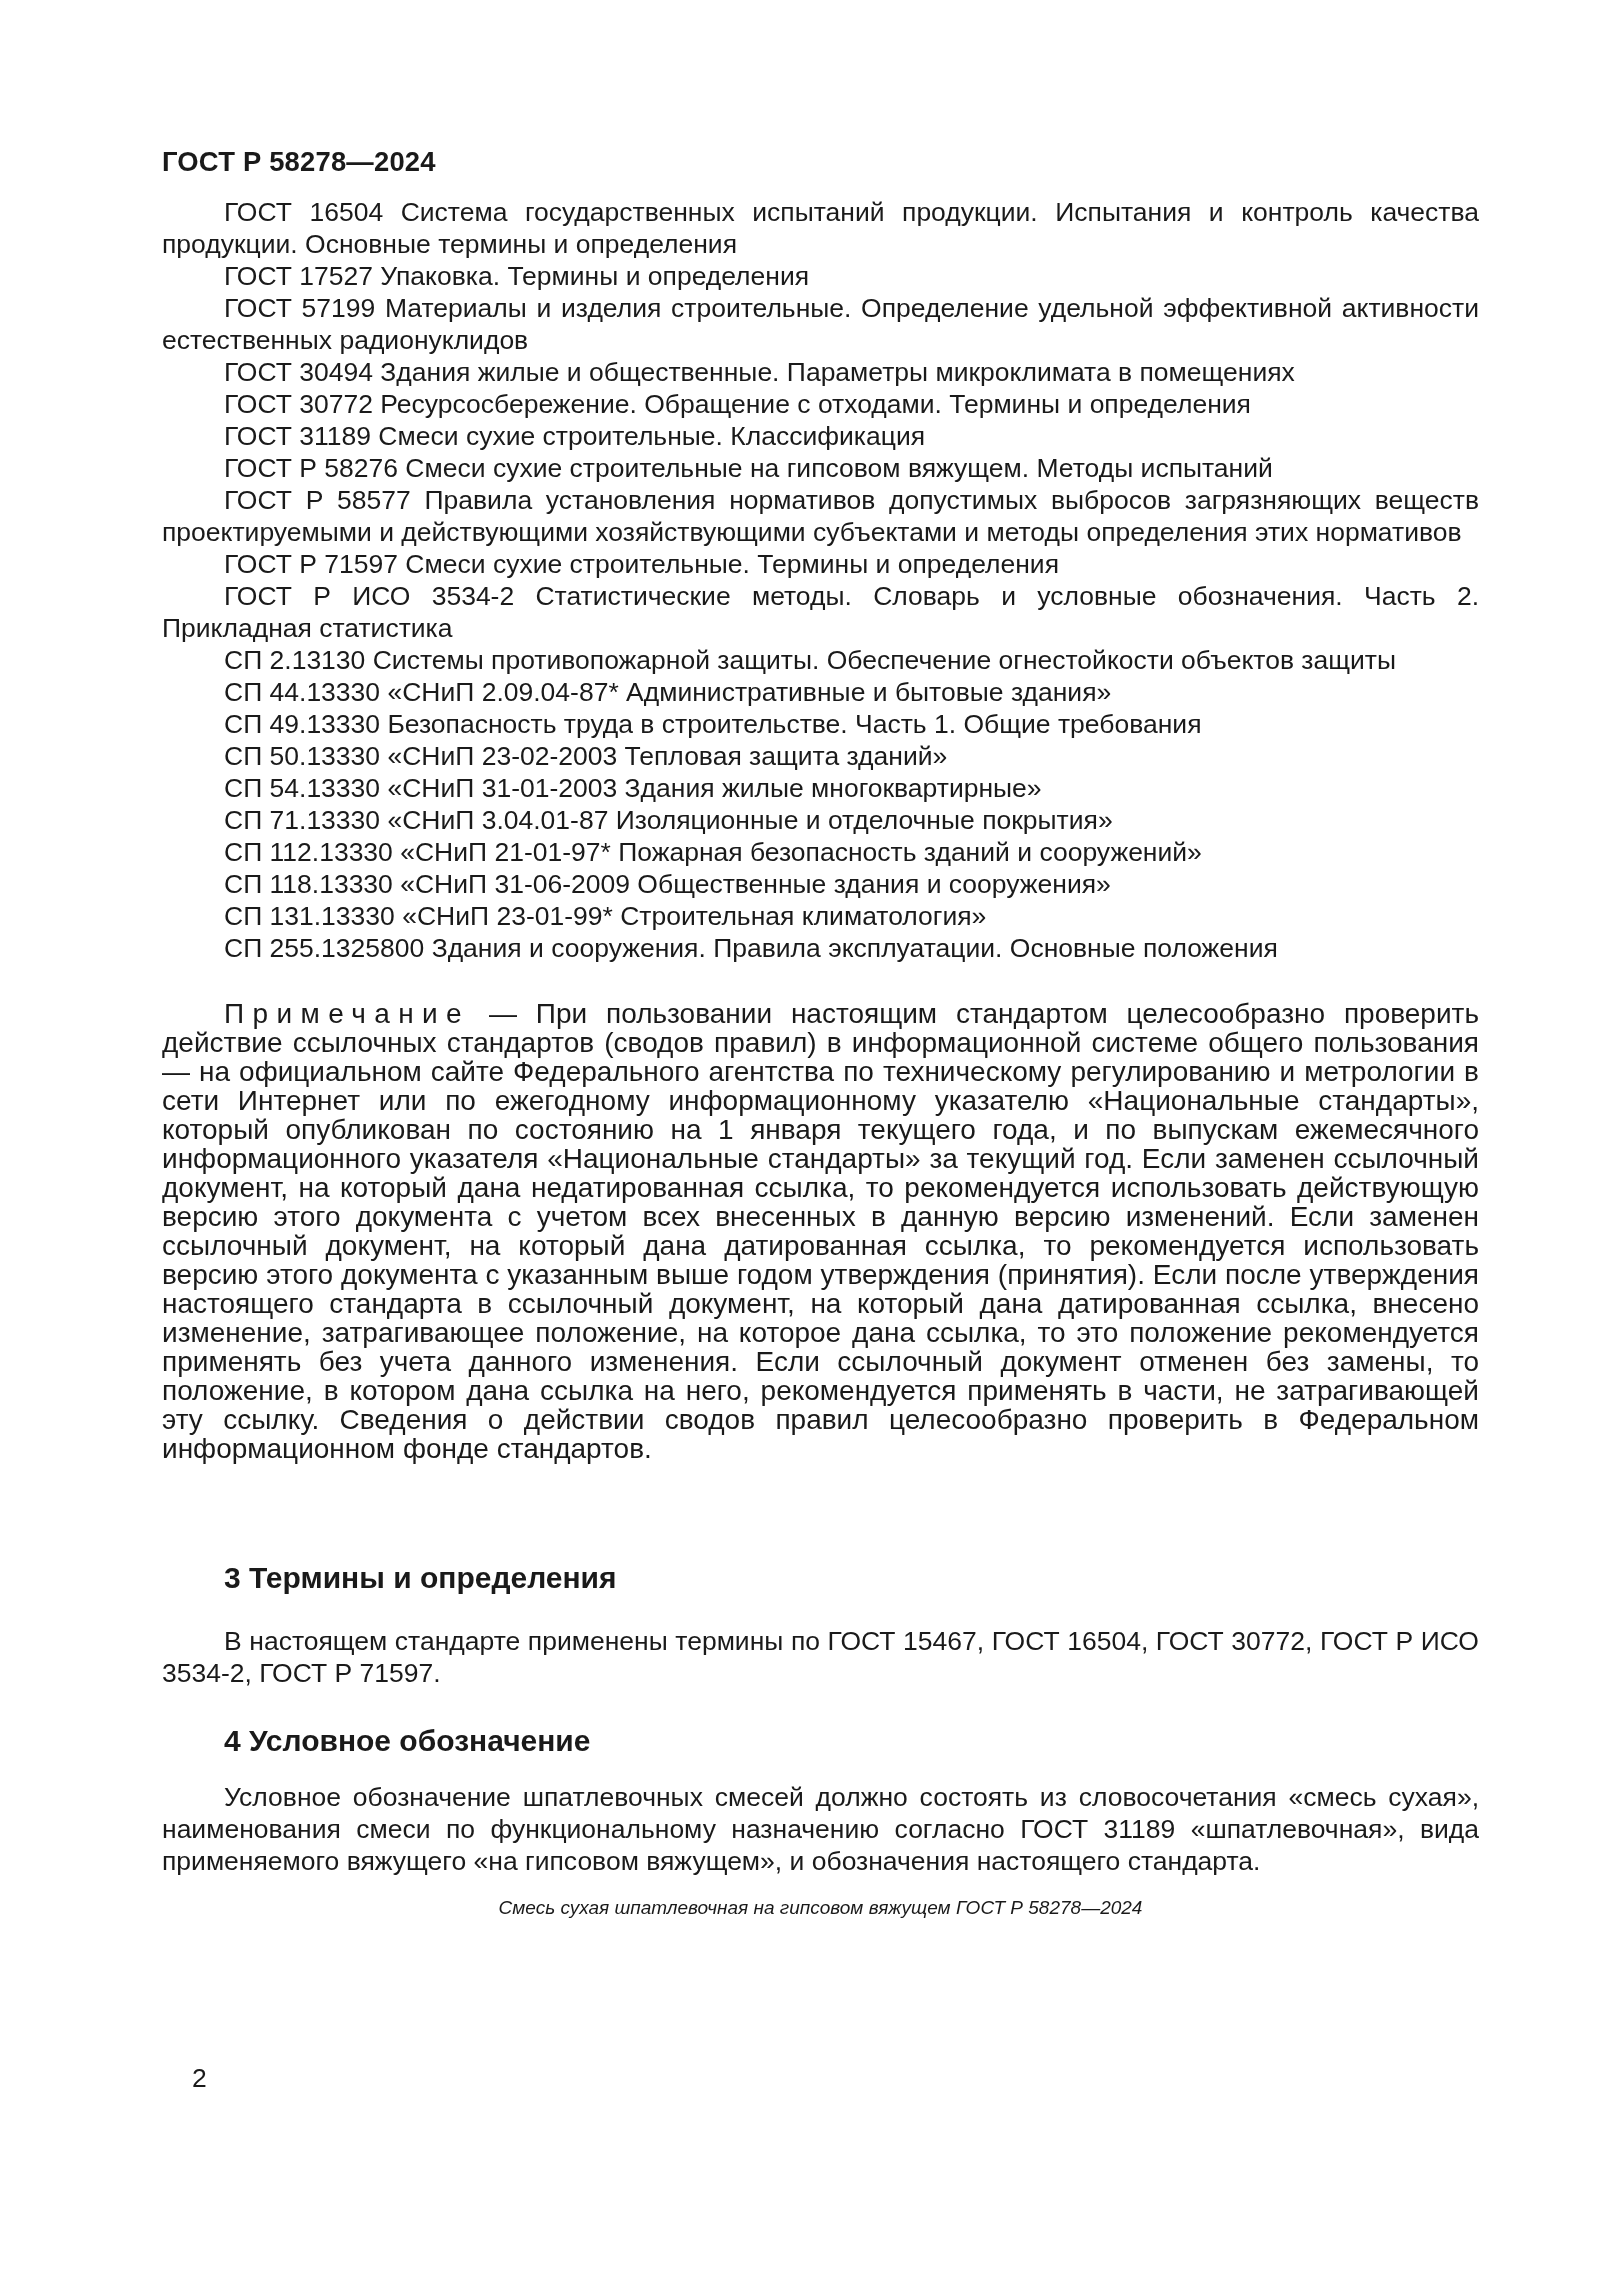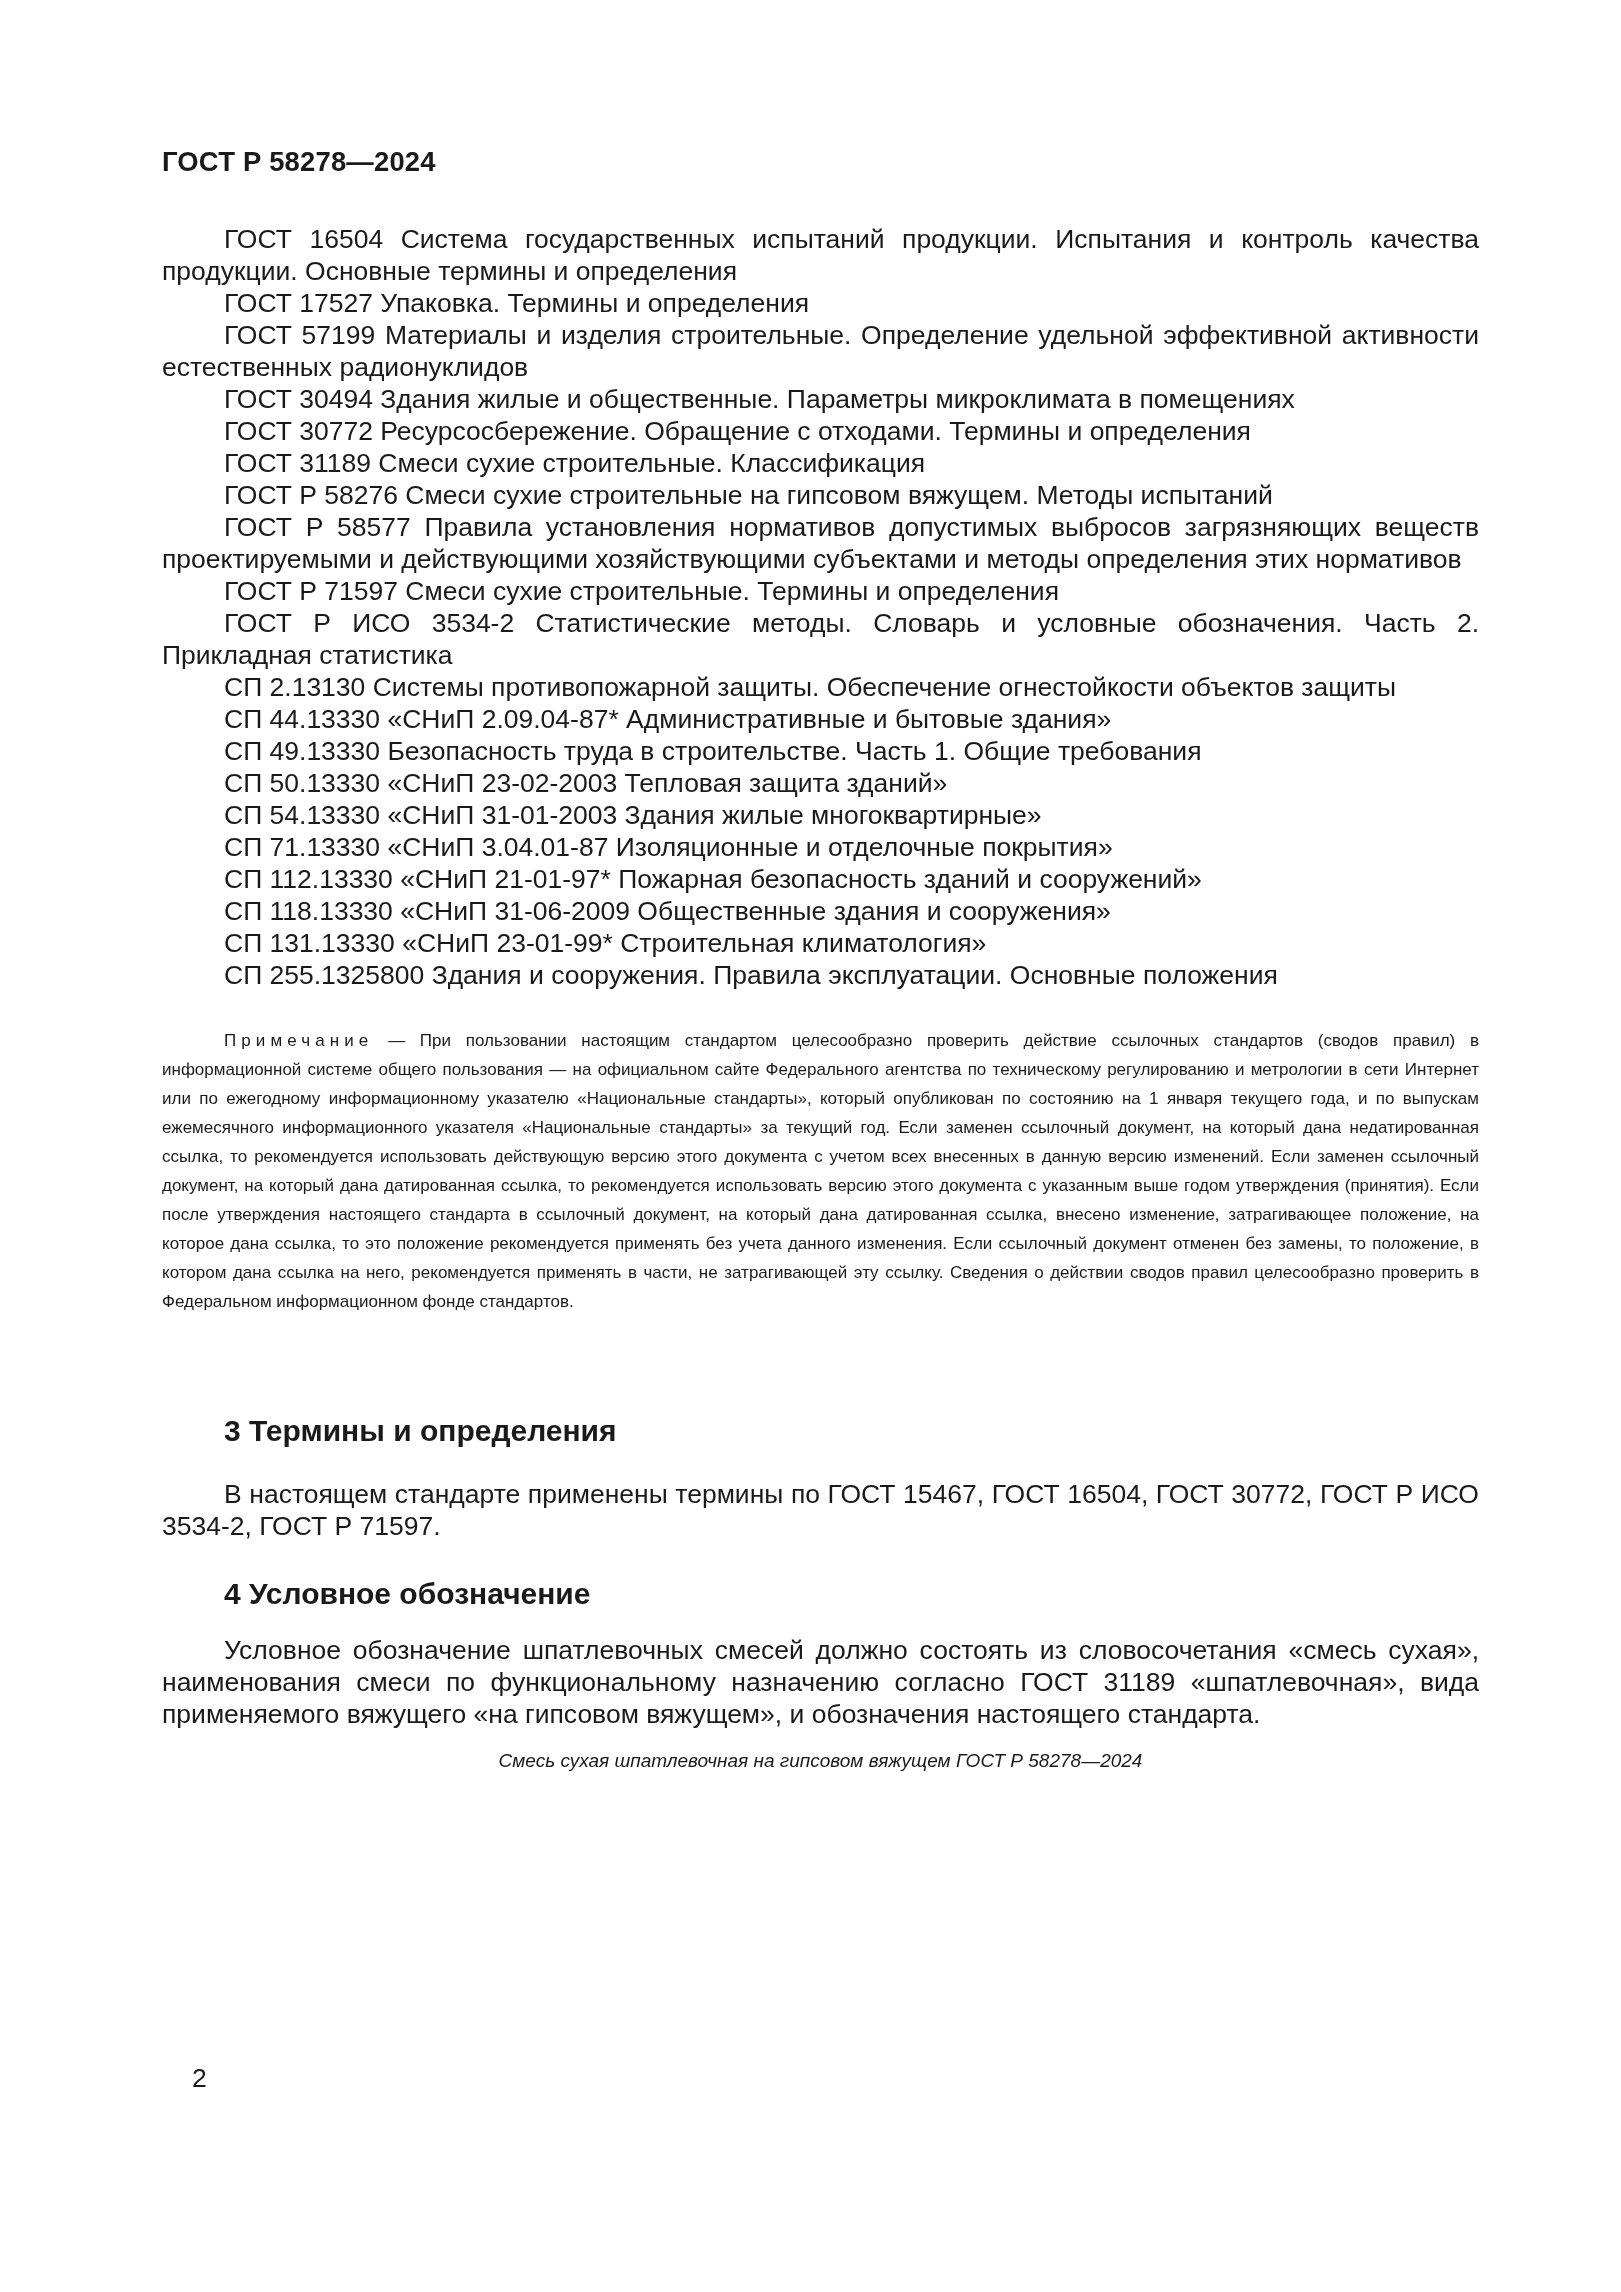--- a/index.html
+++ b/index.html
@@ -23,31 +23,31 @@
     box-sizing: border-box;
     padding: 145px 142px 0 162px;
   }
   .doc-header {
     font-size: 27.4px;
     line-height: 33px;
     font-weight: bold;
     letter-spacing: 0.2px;
   }
   .ref-list {
-    margin-top: 45px;
+    margin-top: 18px;
   }
   .para {
     font-size: 26.5px;
     line-height: 32px;
     text-align: justify;
     text-indent: 62px;
   }
   .note-block {
     margin-top: 35px;
-    font-size: 17px;
+    font-size: 28px;
     line-height: 29px;
     text-align: justify;
     text-indent: 62px;
   }
   .note-label {
     letter-spacing: 0.3em;
   }
   .section-heading {
     font-size: 30px;
     line-height: 37px;

